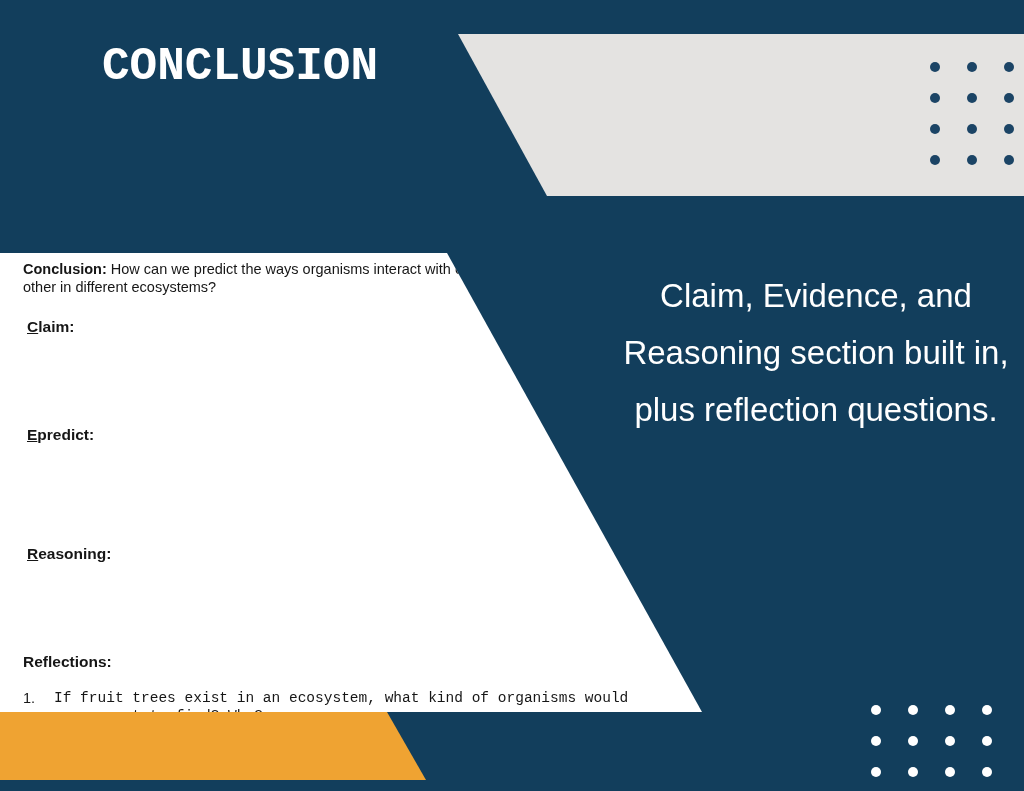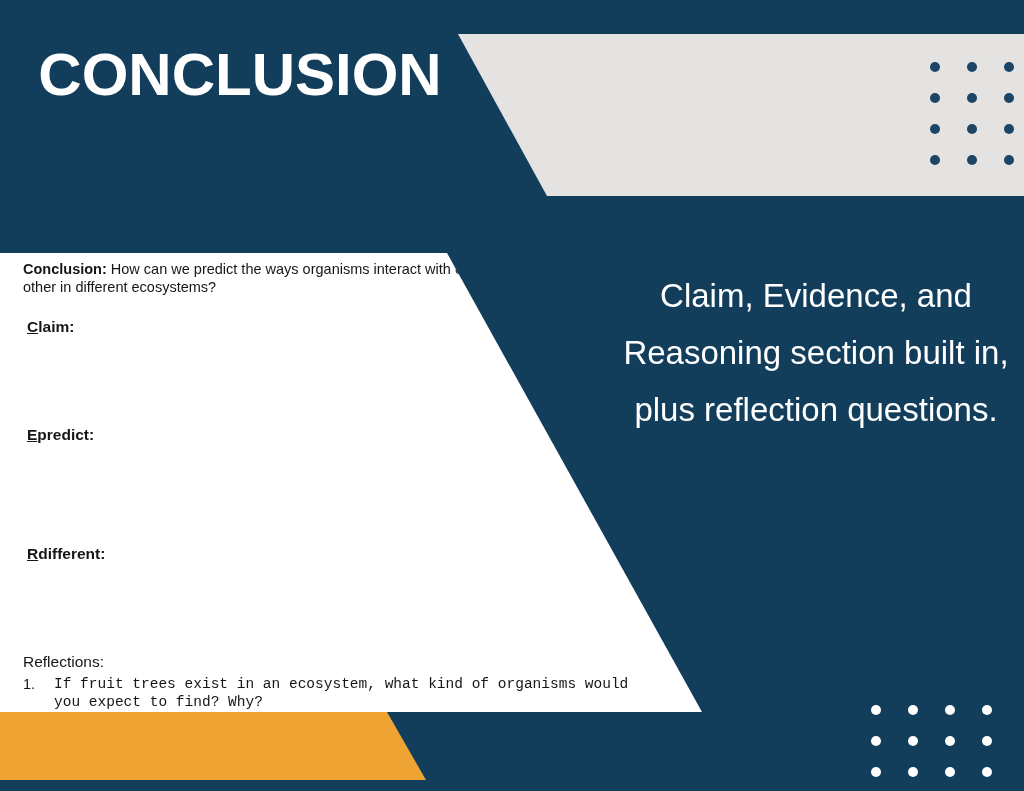--- a/index.html
+++ b/index.html
@@ -69,23 +69,24 @@
     font-weight: bold;
     letter-spacing: 1px;
     line-height: 1.02;
   }
   .title-line1 {
     font-size: 59px;
     display: block;
     letter-spacing: 2px;
   }
   .title-line2 {
-    font-size: 60px;
+    font-size: 46px;
     display: block;
     letter-spacing: 0px;
+    font-family: Liberation Mono, monospace;
   }
 
   
   .worksheet {
     position: absolute;
     left: 0px;
     top: 253px;
     width: 702px;
     height: 459px;
     background: #FFFFFF;
@@ -111,23 +112,23 @@
     font-size: 15.5px;
     margin: 4px;
   }
   .ws-label .u {
     text-decoration: underline;
   }
   .gap-1 { height: 81px; }
   .gap-2 { height: 92px; }
   .gap-3 { height: 85px; }
   .ws-reflections-title {
-    font-weight: normal;
+    font-weight: bold;
     font-size: 15.5px;
-    margin: 0 0 3px 0;
+    margin: 0 0 17px 0;
   }
   .ws-list {
     margin: 0;
     padding: 0;
     list-style: none;
   }
   .ws-list li {
     display: flex;
     font-size: 14.5px;
     line-height: 1.26;
@@ -195,21 +196,21 @@
     <div class="ws-inner">
 
       <p class="ws-q"><b>Conclusion:</b> <span>How can we predict the ways organisms interact with each other in different ecosystems?</span></p>
 
       <p class="ws-label"><span class="u">C</span><span>laim:</span></p>
       <div class="gap-1"></div>
 
       <p class="ws-label"><span class="u">E</span><span>predict:</span></p>
       <div class="gap-2"></div>
 
-      <p class="ws-label"><span class="u">R</span><span>different:</span></p>
+      <p class="ws-label"><span class="u">R</span><span>easoning:</span></p>
       <div class="gap-3"></div>
 
       <p class="ws-reflections-title">Reflections:</p>
 
       <ol class="ws-list">
         <li>
           <span class="ws-num">1.</span>
           <span class="ws-txt">If fruit trees exist in an ecosystem, what kind of organisms would you expect to find? Why?</span>
         </li>
       </ol>

